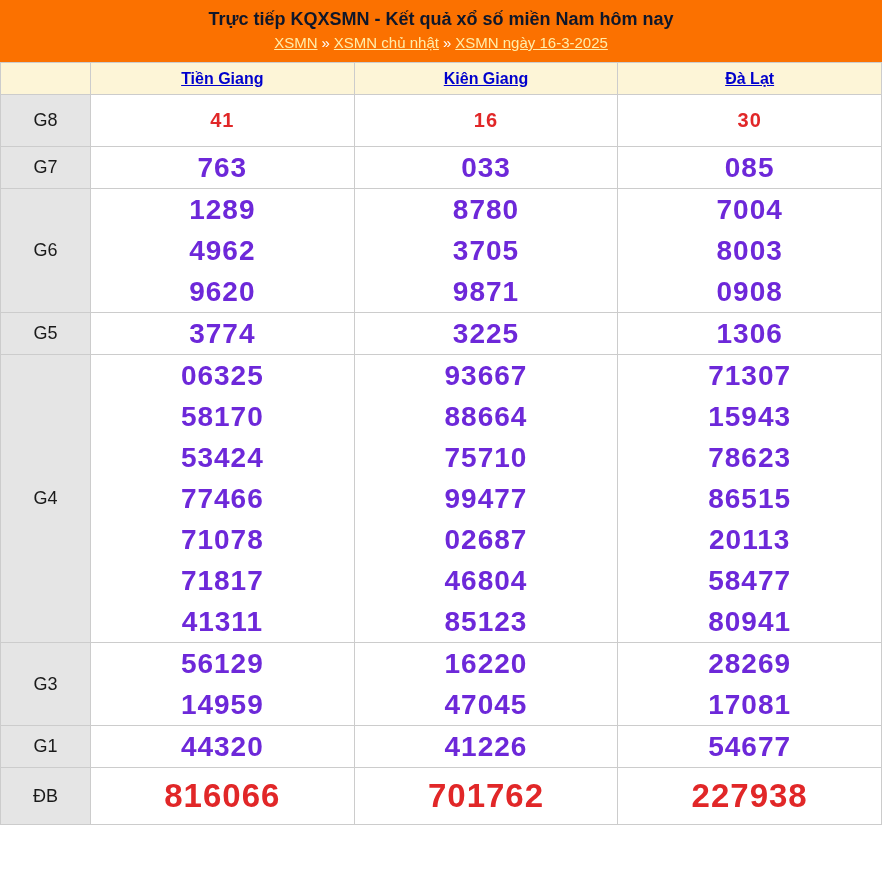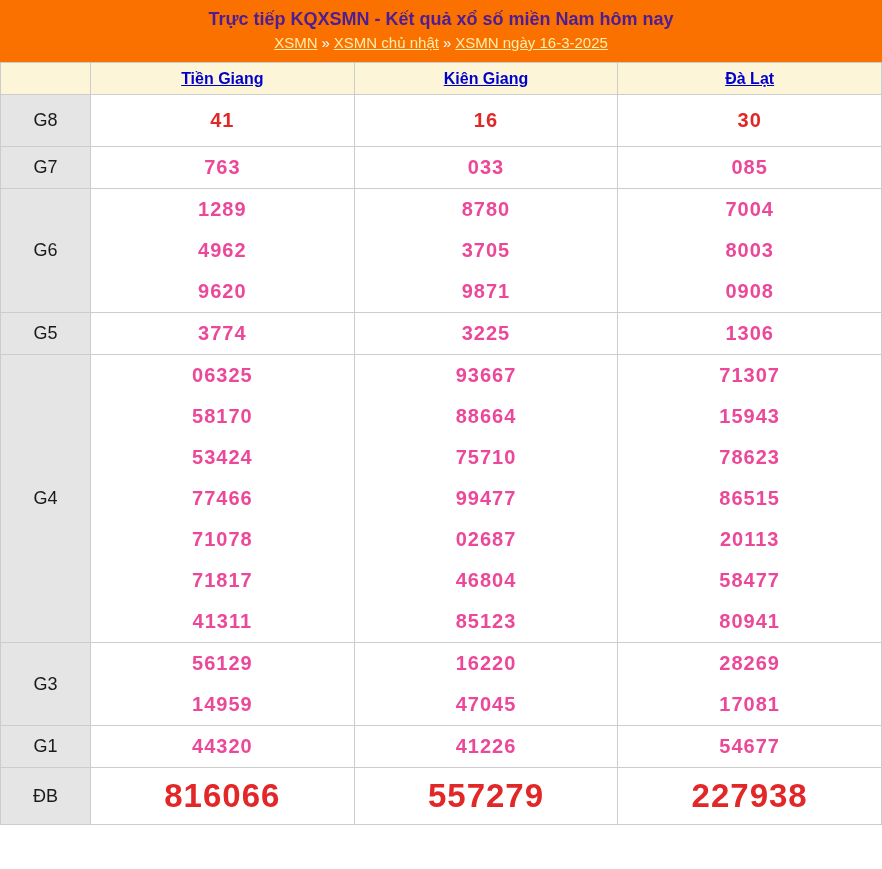--- a/index.html
+++ b/index.html
@@ -15,21 +15,21 @@
   body{
     width:882px;
     font-family:"Liberation Sans","DejaVu Sans",sans-serif;
   }
   .banner{
     background:var(--banner-orange);
     text-align:center;
     padding:8px 0 9px;
   }
   .banner .title{
-    color:#4c1d95;
+    color:#0f172a;
     font-weight:bold;
     font-size:18px;
     line-height:23px;
   }
   .breadcrumb{
     font-size:15px;
     line-height:20px;
     margin-top:2px;
     color:#ffffff;
   }
@@ -71,23 +71,23 @@
     font-weight:normal;
     color:#1a1a1a;
     background:#e5e5e5;
   }
   td.vals{
     text-align:center;
     background:#ffffff;
   }
   .num{
     font-weight:bold;
-    font-size:20px;
+    font-size:28px;
     line-height:41px;
-    color:#ec4899;
+    color:#6d28d9;
     letter-spacing:1px;
   }
   tr.g8 .num{
     color:var(--number-red);
     font-size:20px;
     line-height:51px;
   }
   tr.db .num{
     color:var(--number-red);
     font-size:33px;
@@ -222,20 +222,20 @@
         <td class="vals">
           <div class="num">54677</div>
         </td>
       </tr>
       <tr class="db">
         <td class="prize">ĐB</td>
         <td class="vals">
           <div class="num">816066</div>
         </td>
         <td class="vals">
-          <div class="num">557279</div>
+          <div class="num">701762</div>
         </td>
         <td class="vals">
           <div class="num">227938</div>
         </td>
       </tr>
     </tbody>
 </table>
 
 </body></html>

